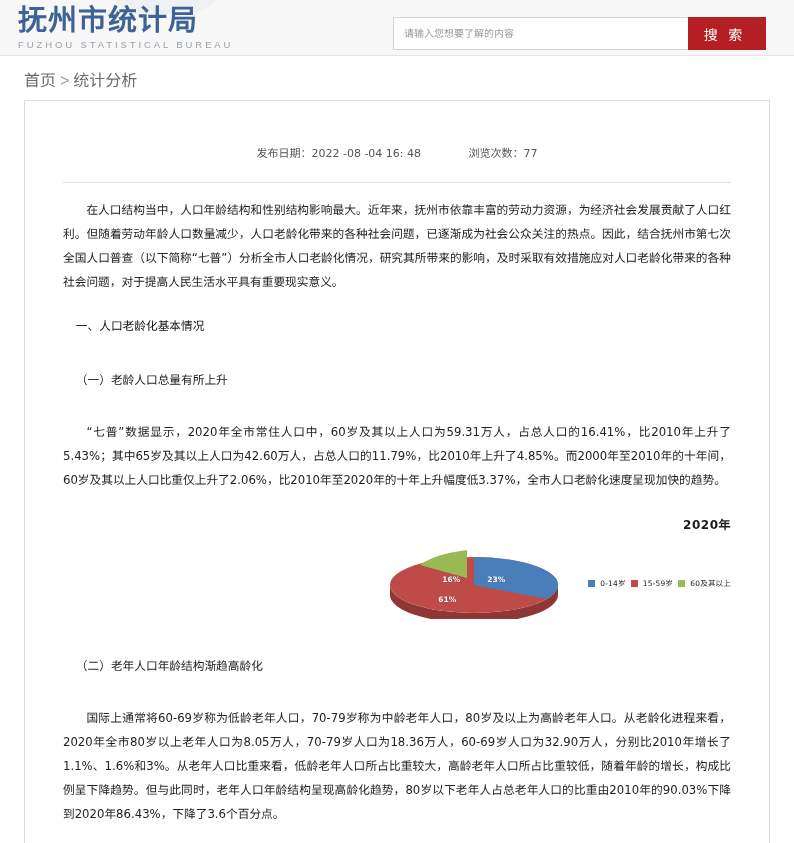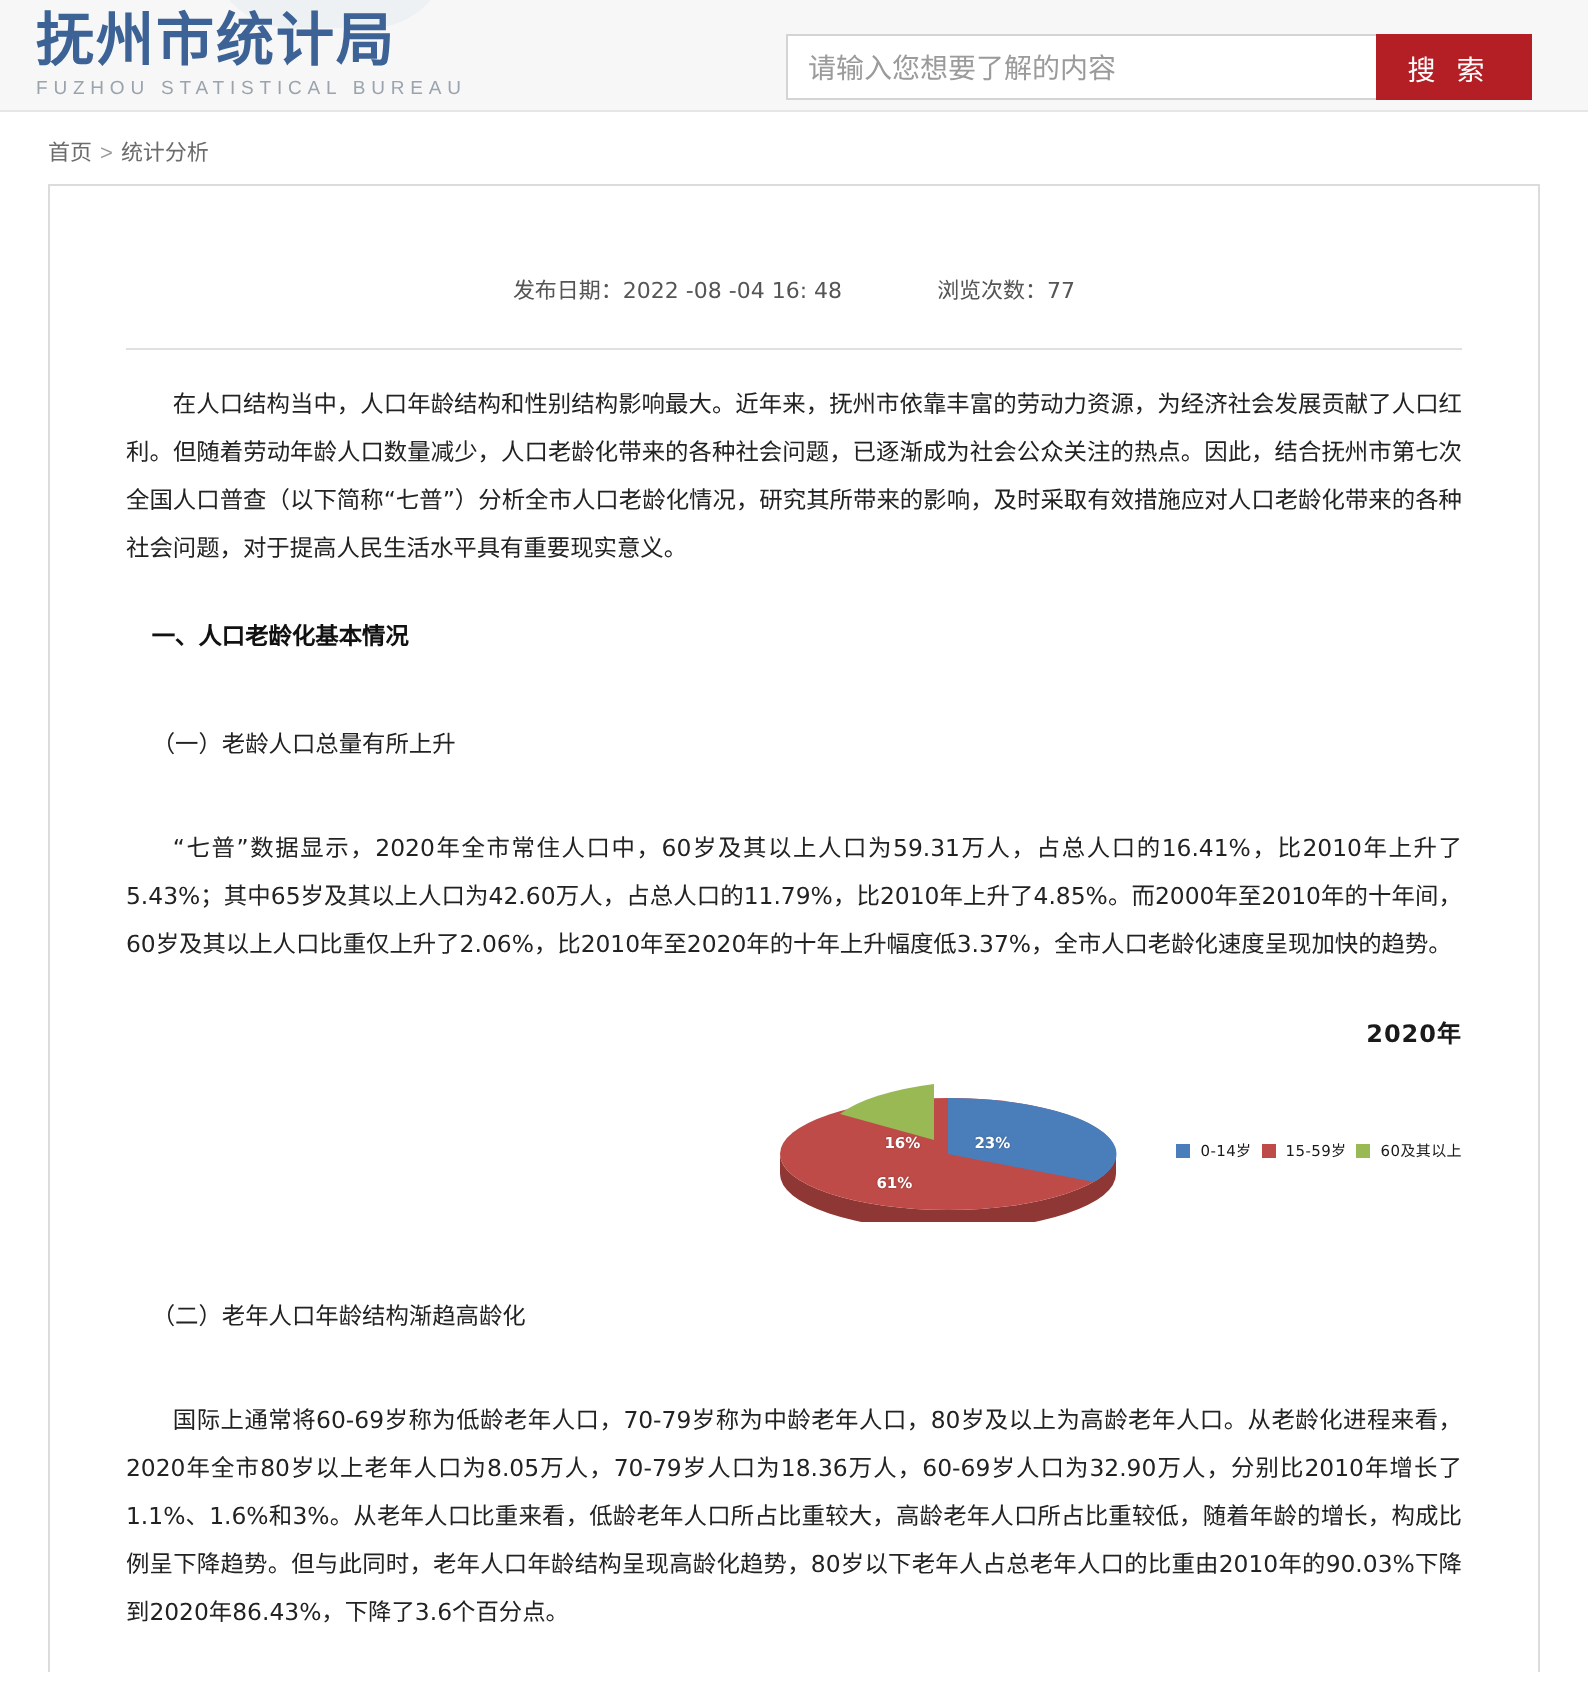--- a/index.html
+++ b/index.html
@@ -60,42 +60,42 @@
     display: flex;
     height: 33px;
     width: 373px;
   }
   .search-input {
     flex: 1;
     border: 1px solid #d4d4d4;
     border-right: none;
     background: #ffffff;
     padding: 0 10px;
-    font-size: 14px;
+    font-size: 10px;
     color: #555;
     font-family: "Liberation Sans", "DejaVu Sans", sans-serif;
     outline: none;
   }
   .search-input::placeholder { color: #9b9b9b; }
   .search-button {
     width: 78px;
     background: #b41f25;
     color: #ffffff;
     border: none;
     font-size: 14px;
     letter-spacing: 3px;
     cursor: pointer;
     font-family: "DejaVu Sans", sans-serif;
     padding-left: 1px;
   }
 
   
   .breadcrumb {
     padding: 11px 0 9px 24px;
-    font-size: 11px;
+    font-size: 16px;
     color: #6b6b6b;
   }
   .breadcrumb a { color: #6b6b6b; text-decoration: none; }
   .breadcrumb .sep { margin: 0 4px; color: #9a9a9a; }
 
   
   .panel {
     margin: 0 24px;
     border: 1px solid #dcdcdc;
     border-bottom: none;
@@ -135,21 +135,21 @@
     line-height: 2.05;
     color: #222222;
     font-family: "DejaVu Sans", sans-serif;
     text-align: justify;
   }
   .para {
     text-indent: 2em;
     margin: 0 0 20px 0;
   }
   .h2 {
-    font-weight: bold;
+    font-weight: normal;
     margin: 14px 0 30px 0;
     font-size: 11.7px;
     color: #111;
     text-indent: 1.1em;
   }
   .h3 {
     margin: 0 0 28px 0;
     font-size: 11.7px;
     color: #222;
     text-indent: 1.1em;

